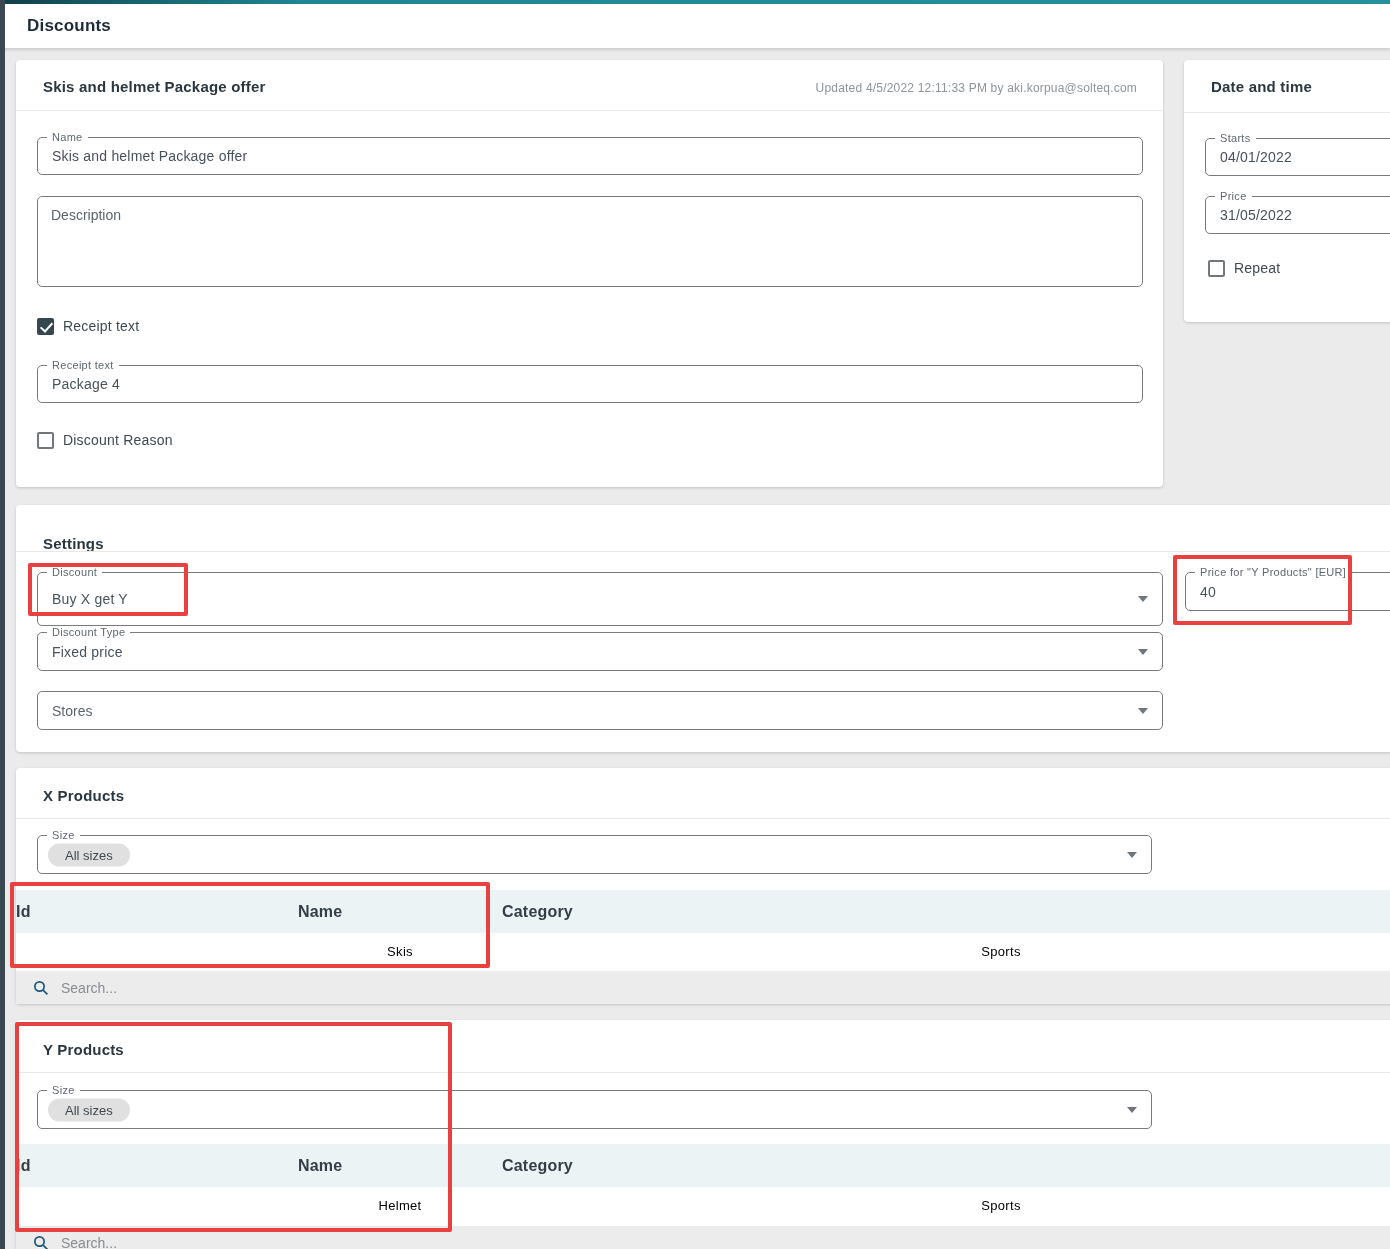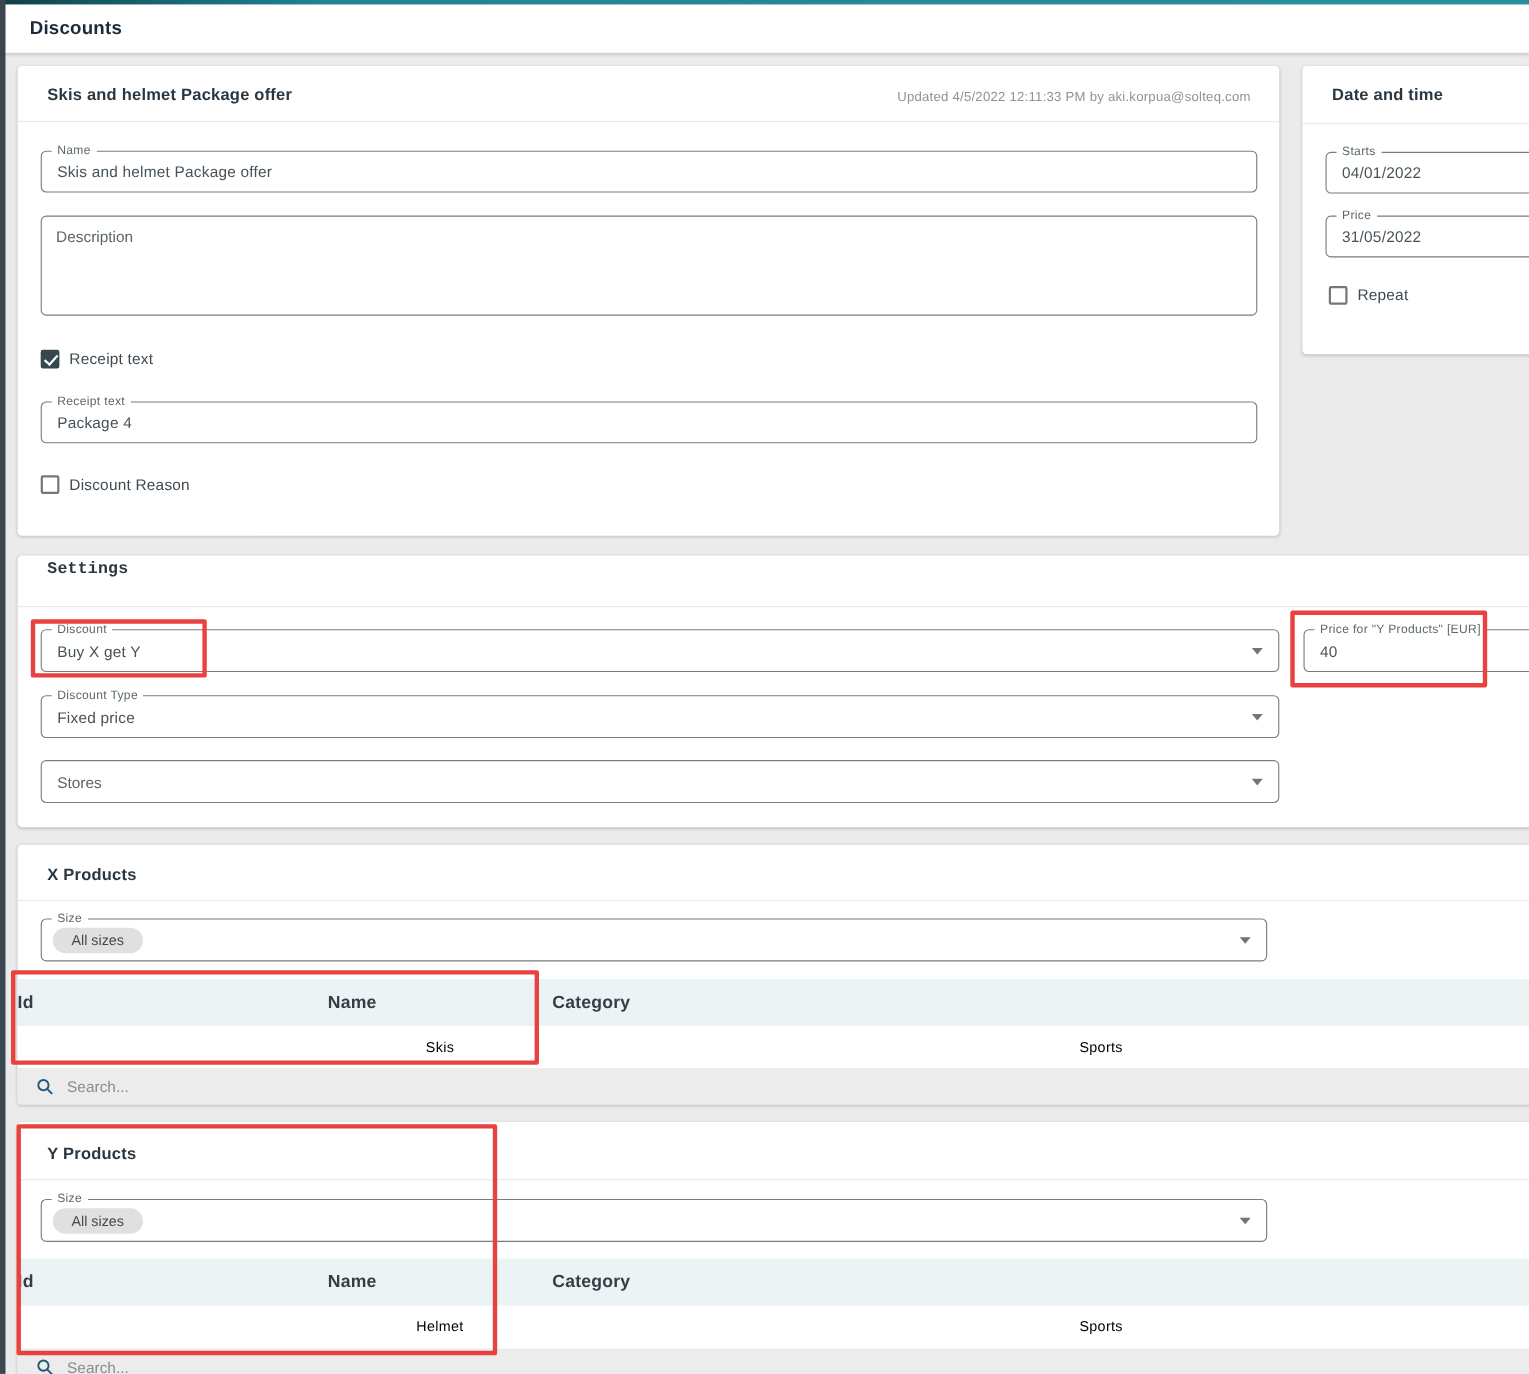--- a/index.html
+++ b/index.html
@@ -119,24 +119,24 @@
       <span class="fvalue">31/05/2022</span>
     </div>
 
     <div class="cbrow" style="left:24px; top:200px;">
       <span class="cb"></span>
       <span class="cblabel">Repeat</span>
     </div>
   </div>
 
   <div class="card" style="left:16px; top:505px; width:1484px; height:247px;">
-    <div class="card-title" style="top:4px;font-family:Liberation Mono, monospace;">Settings</div>
+    <div class="card-title" style="top:30px;">Settings</div>
     <div class="divider" style="top:46px;"></div>
 
-    <div class="ofield" style="left:21px; top:67px; width:1126px; height:39px;">
+    <div class="ofield" style="left:21px; top:67px; width:1126px; height:54px;">
       <span class="flabel">Discount</span>
       <span class="fvalue">Buy X get Y</span>
       <span class="dd-arrow"></span>
     </div>
 
     <div class="ofield" style="left:1169px; top:67px; width:330px; height:39px;">
       <span class="flabel">Price for "Y Products" [EUR]</span>
       <span class="fvalue">40</span>
     </div>
 

